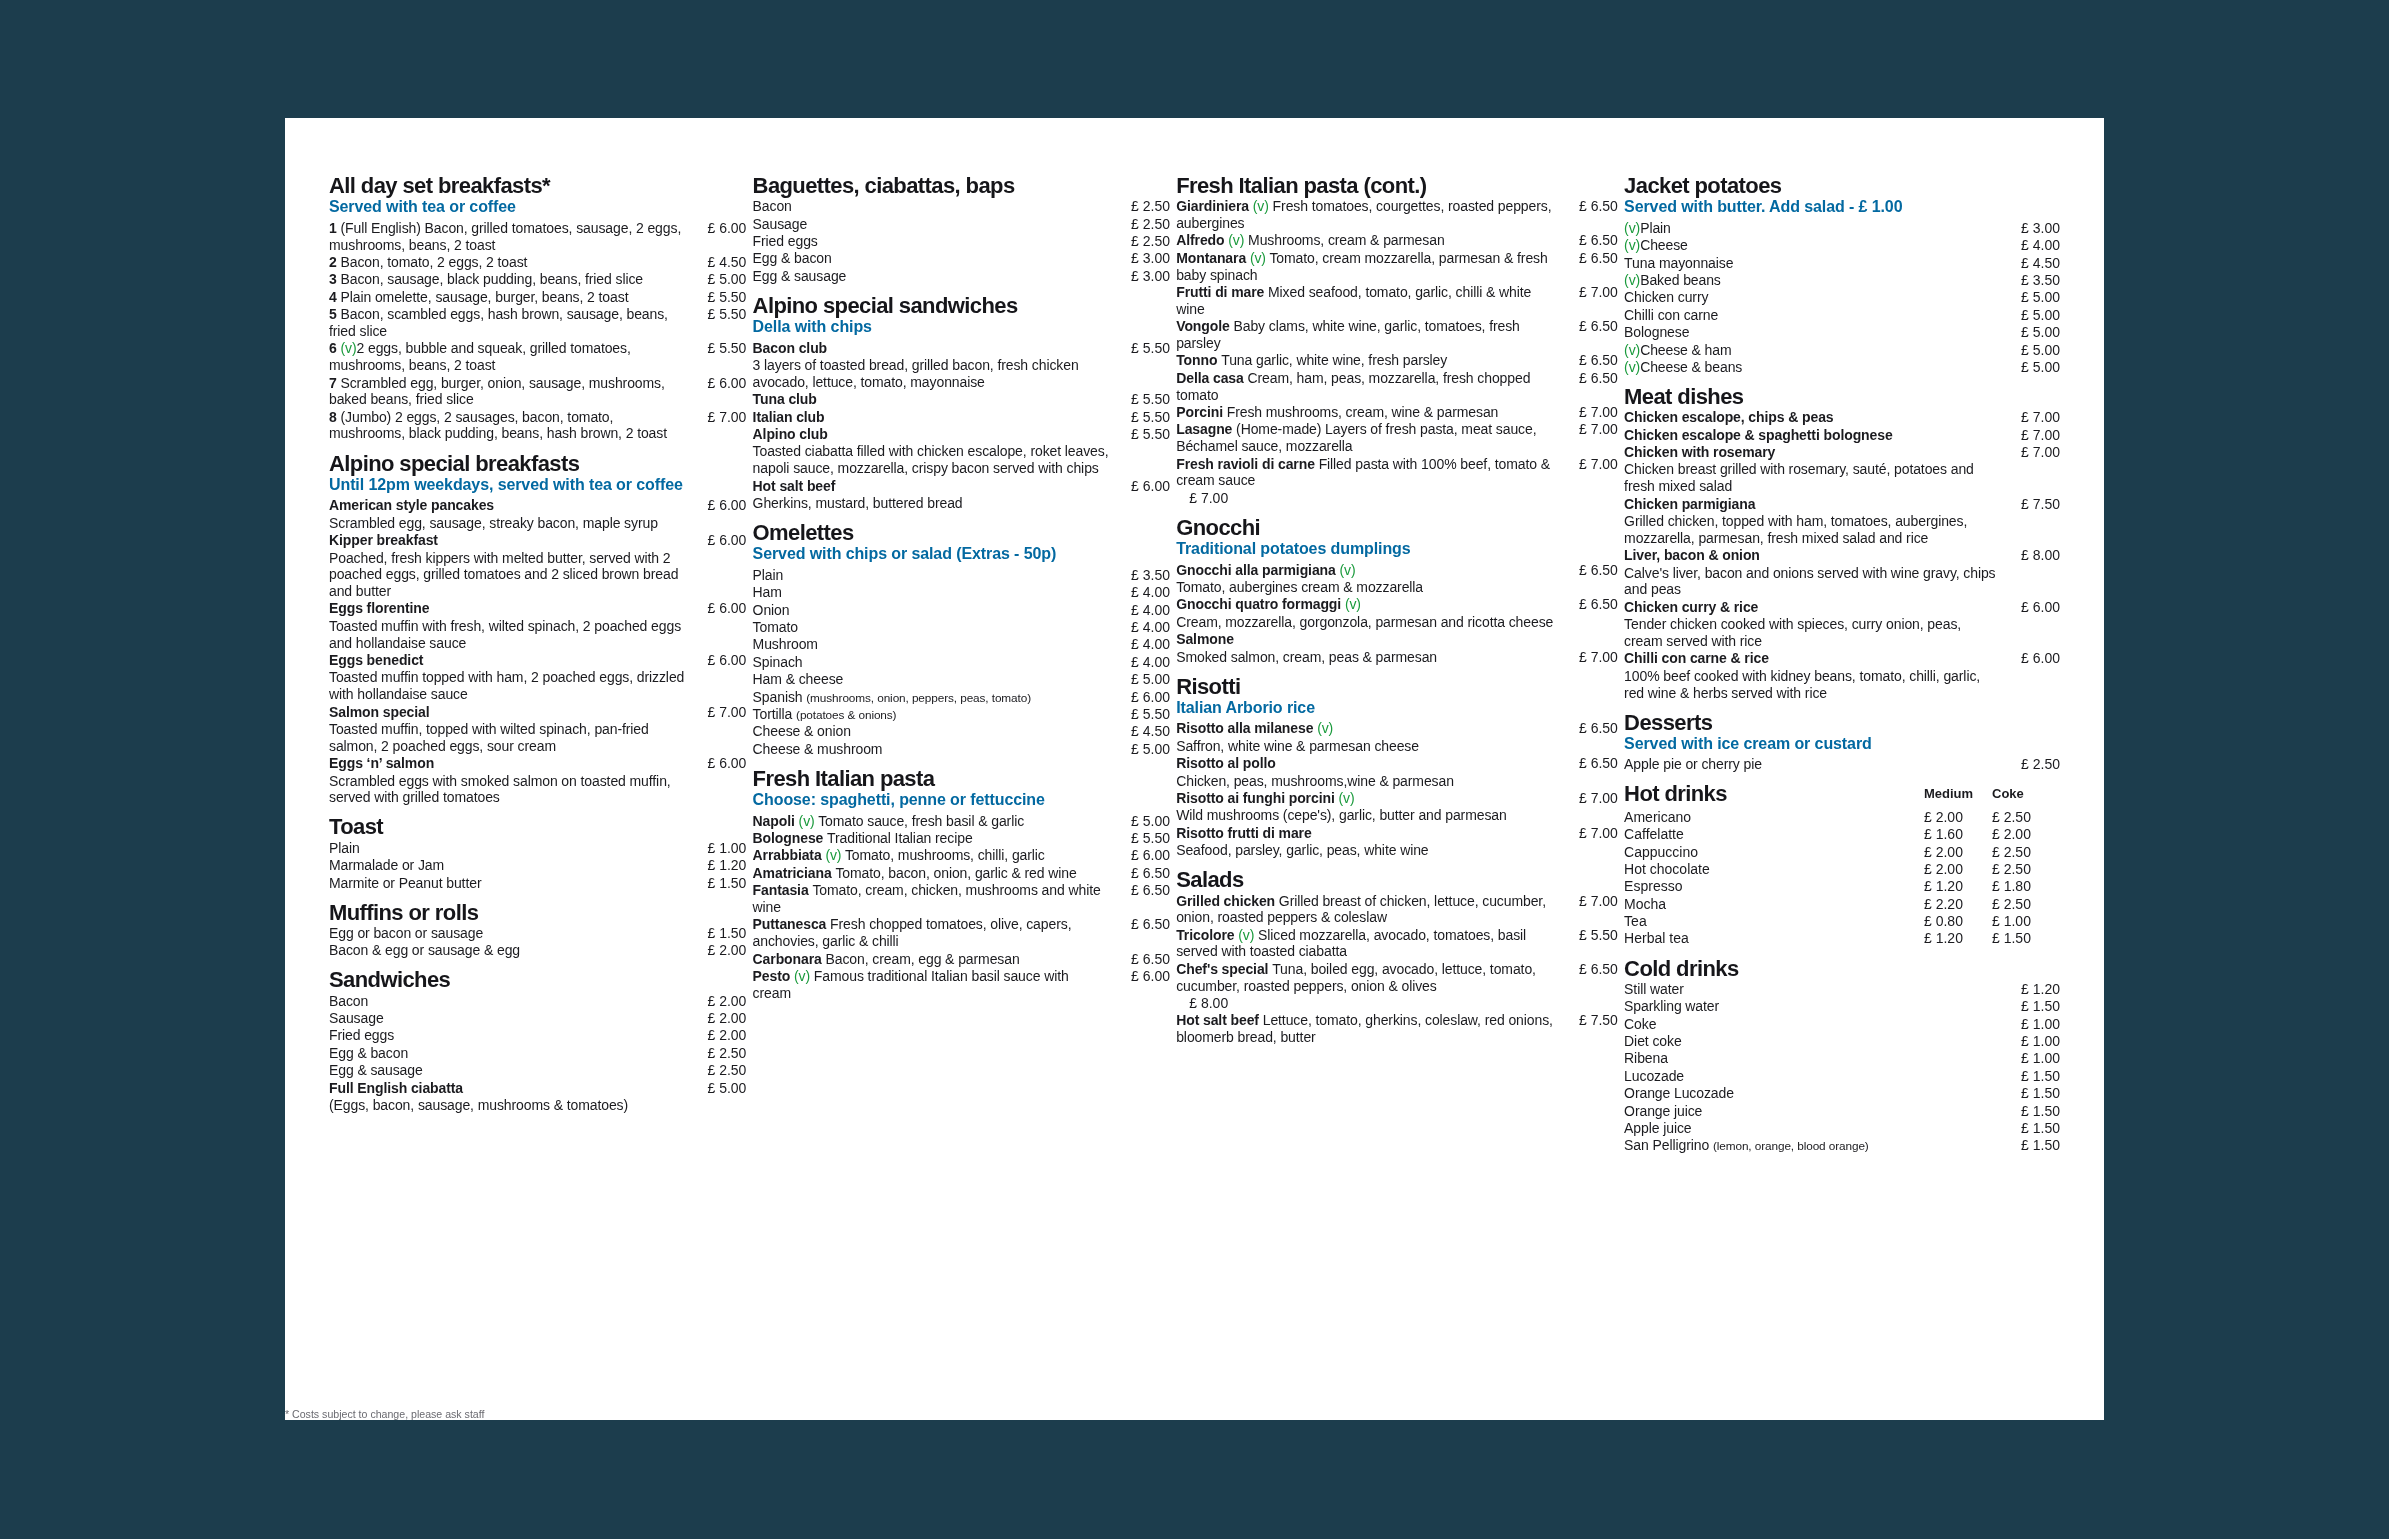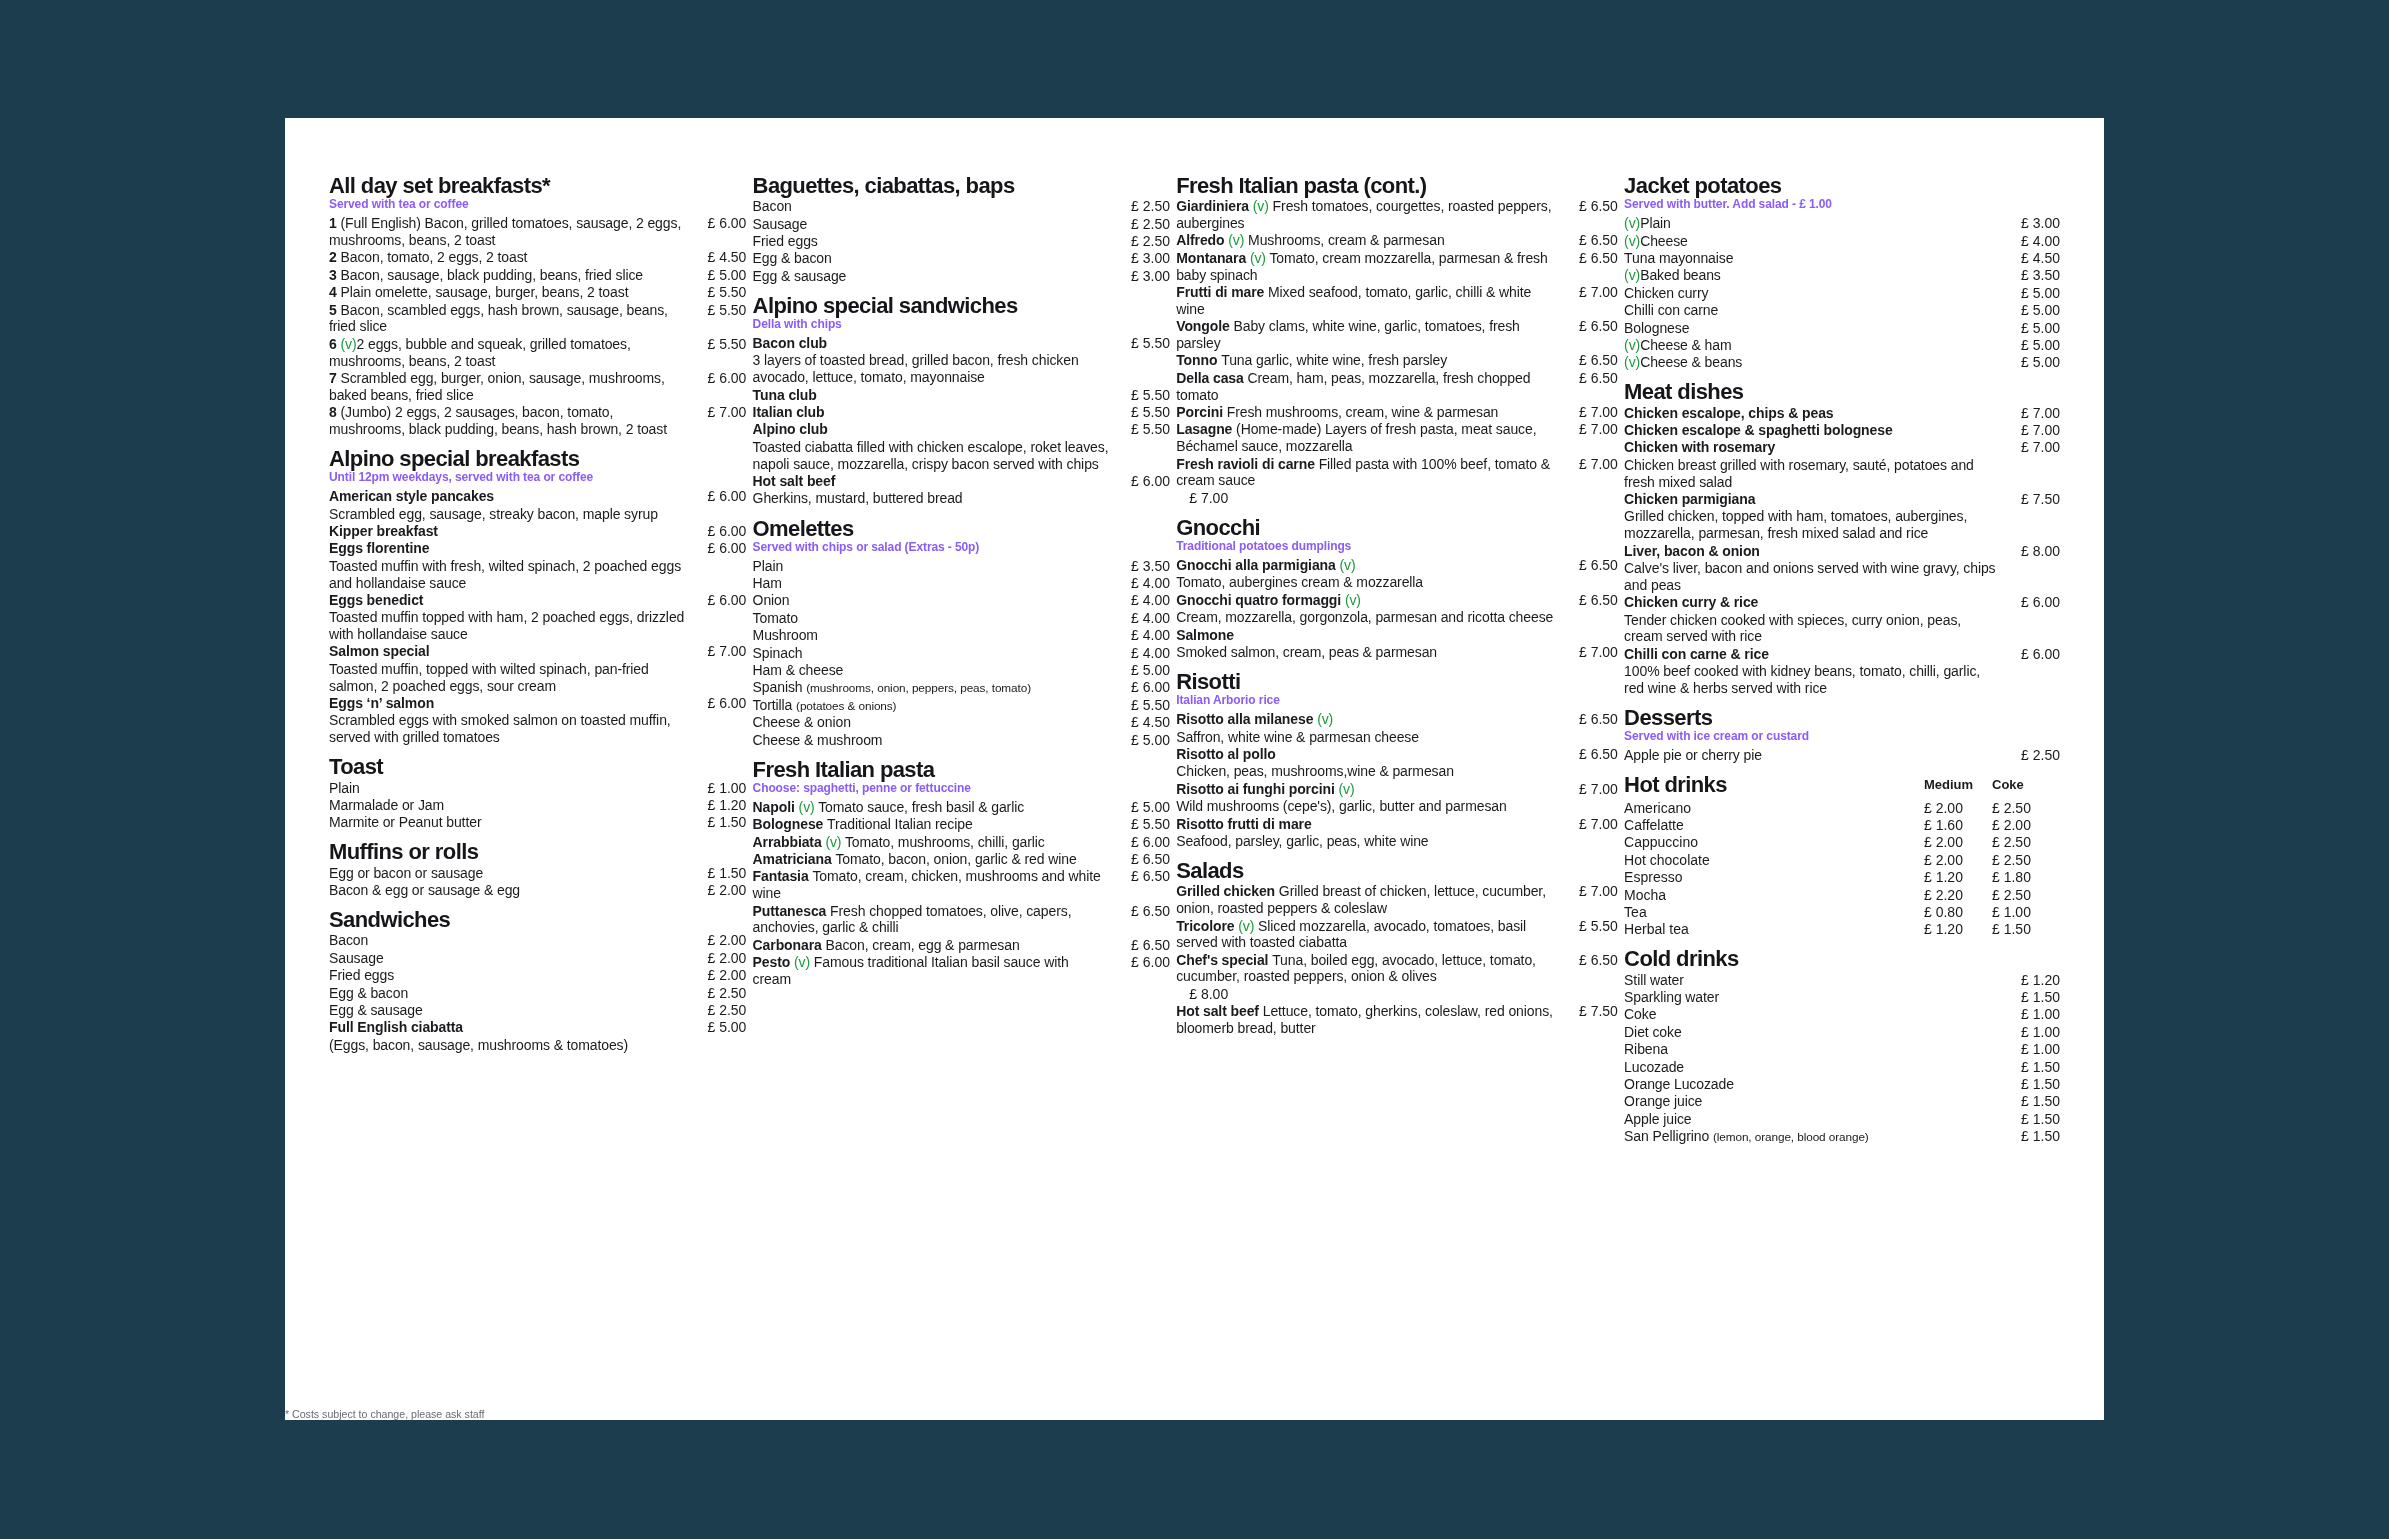--- a/index.html
+++ b/index.html
@@ -30,23 +30,23 @@
 
   h2.section{
     font-size:22px;
     font-weight:700;
     color:#16161a;
     margin:0 0 1.2px 0;
     letter-spacing:-0.6px;
     line-height:1.05;
   }
   .section-note{
-    font-size:12px;
+    font-size:16px;
     font-weight:700;
-    color:#8b5cf6;
+    color:#0369a1;
     margin:0 0 3.1px 0;
     line-height:1.15;
     letter-spacing:-0.1px;
   }
 
   
   .item{
     display:flex;
     align-items:flex-start;
     justify-content:space-between;
@@ -146,20 +146,24 @@
         </div>
         <div class="item">
           <div class="txt">Scrambled egg, sausage, streaky bacon, maple syrup</div>
           <div class="price"></div>
         </div>
         <div class="item">
           <div class="txt"><b>Kipper breakfast</b></div>
           <div class="price">£ 6.00</div>
         </div>
         <div class="item">
+          <div class="txt">Poached, fresh kippers with melted butter, served with 2 poached eggs, grilled tomatoes and 2 sliced brown bread and butter</div>
+          <div class="price"></div>
+        </div>
+        <div class="item">
           <div class="txt"><b>Eggs florentine</b></div>
           <div class="price">£ 6.00</div>
         </div>
         <div class="item">
           <div class="txt">Toasted muffin with fresh, wilted spinach, 2 poached eggs and hollandaise sauce</div>
           <div class="price"></div>
         </div>
         <div class="item">
           <div class="txt"><b>Eggs benedict</b></div>
           <div class="price">£ 6.00</div>

